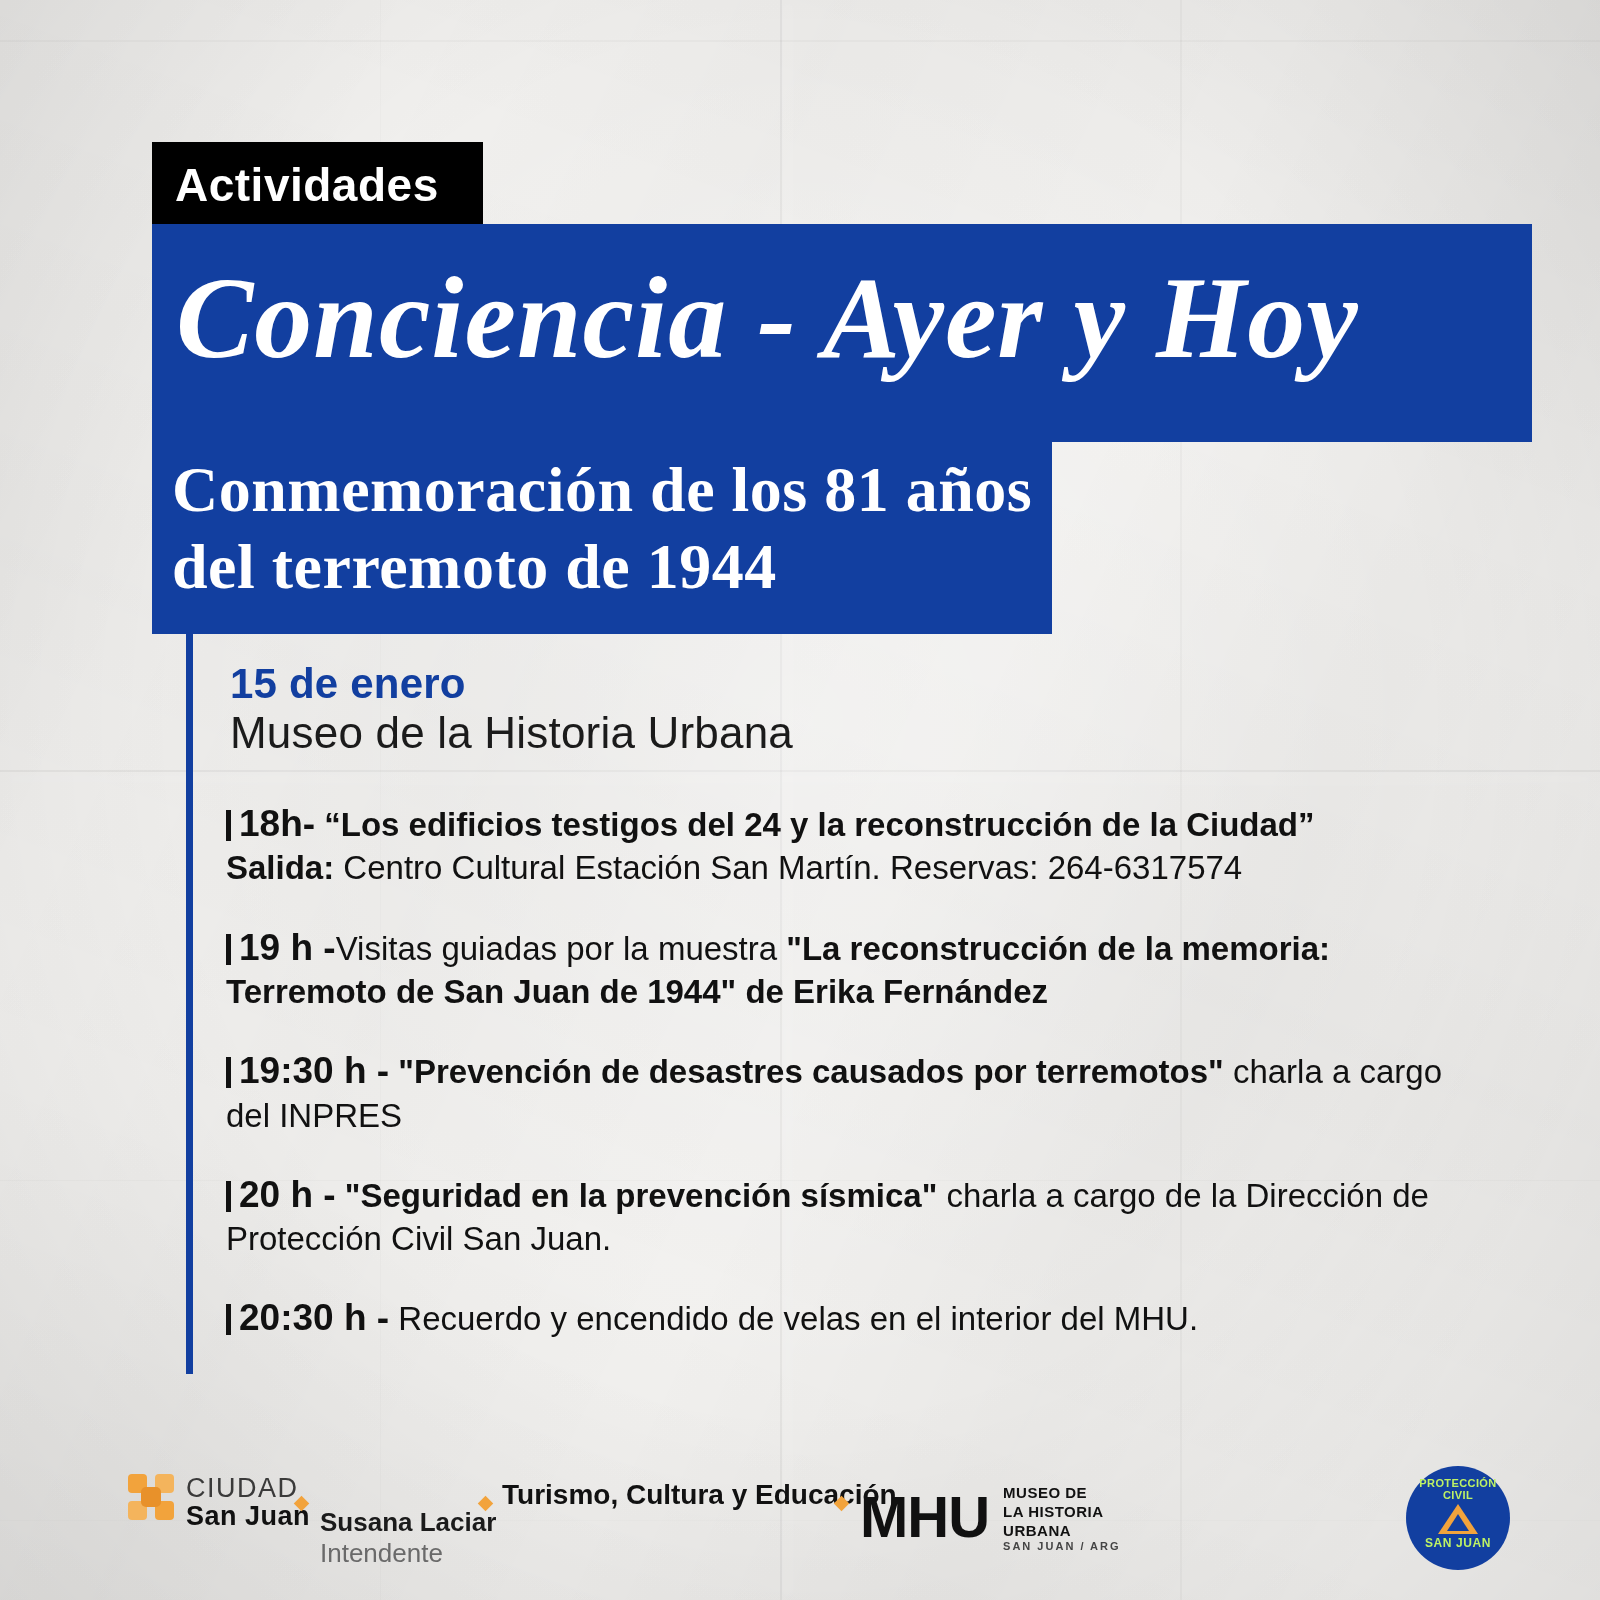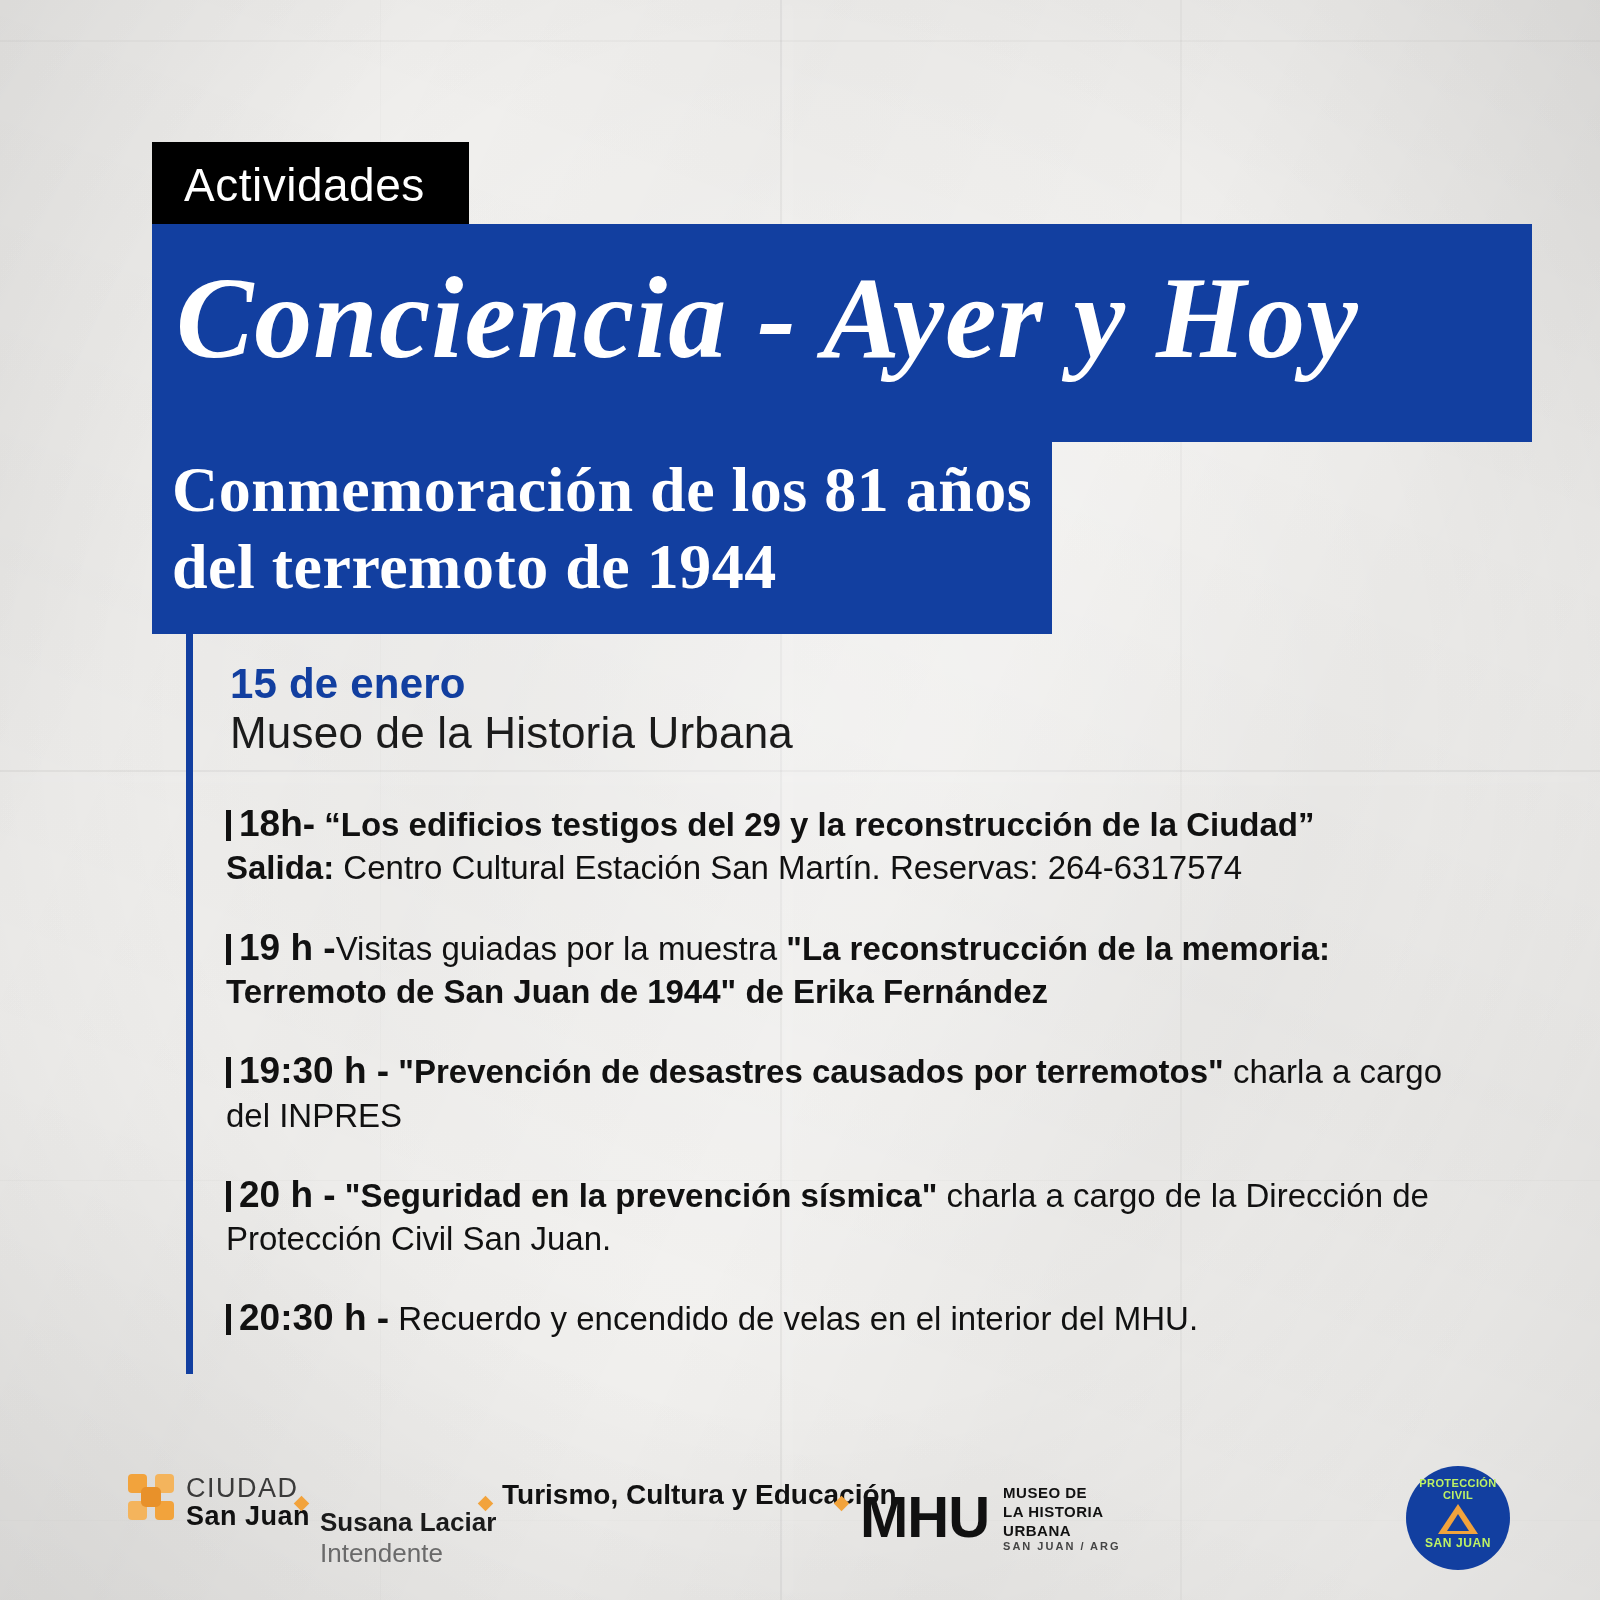--- a/index.html
+++ b/index.html
@@ -48,23 +48,23 @@
   }
 
   
   .tag-actividades {
     position: absolute;
     left: 152px;
     top: 142px;
     background: #000000;
     color: #ffffff;
     font-size: 46px;
-    font-weight: normal;
+    font-weight: bold;
     letter-spacing: 0.5px;
-    padding: 20px 44px 22px 32px;
+    padding: 20px 44px 22px 23px;
     line-height: 1;
   }
 
   .blue-main {
     position: absolute;
     left: 152px;
     top: 224px;
     width: 1380px;
     height: 218px;
     background: #123fa0;
@@ -377,21 +377,21 @@
 
   <div class="left-rule"></div>
 
   <div class="date-line">15 de enero</div>
   <div class="venue-line">Museo de la Historia Urbana</div>
 
   <div class="schedule">
 
     <div class="sched-item">
       <span class="tick"></span><span class="time">18h-</span>
-      <span class="strong">“Los edificios testigos del 29 y la reconstrucción de la Ciudad”</span><br>
+      <span class="strong">“Los edificios testigos del 24 y la reconstrucción de la Ciudad”</span><br>
       <span class="strong">Salida:</span><span class="reg"> Centro Cultural Estación San Martín. Reservas: 264-6317574</span>
     </div>
 
     <div class="sched-item">
       <span class="tick"></span><span class="time">19 h -</span><span class="reg">Visitas guiadas por la muestra </span><span class="strong">"La reconstrucción de la memoria: Terremoto de San Juan de 1944" de Erika Fernández</span>
     </div>
 
     <div class="sched-item">
       <span class="tick"></span><span class="time">19:30 h -</span>
       <span class="strong">"Prevención de desastres causados por terremotos"</span><span class="reg"> charla a cargo del INPRES</span>

